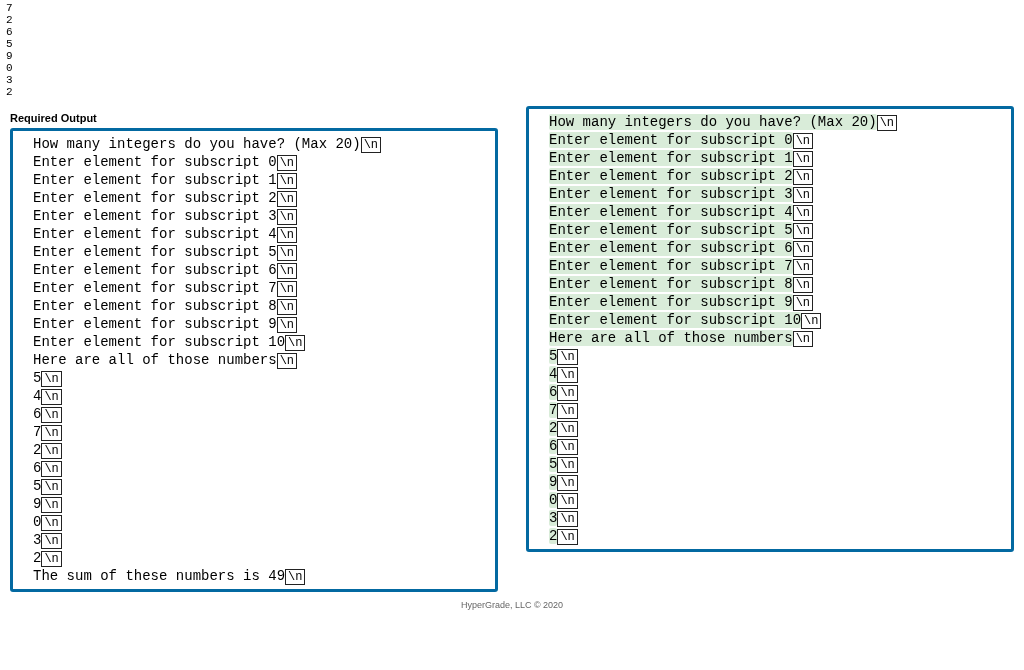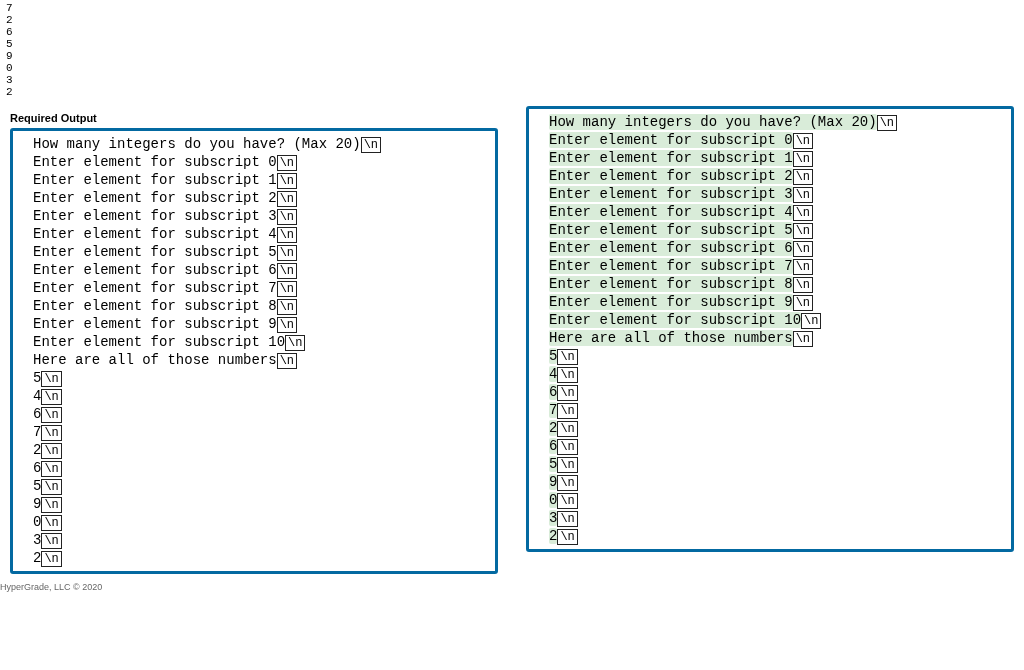--- a/index.html
+++ b/index.html
@@ -45,20 +45,21 @@
     display: inline-block;
     border: 1px solid #222;
     font-family: "Courier New", Courier, monospace;
     font-size: 12px;
     padding: 0 2px;
     line-height: 14px;
     vertical-align: baseline;
     margin-left: 0;
   }
   .footer {
+    text-align: center;
     font-size: 9px;
     color: #666;
     margin: 8px 0;
   }
   .txt.match {
     background: #d9ecd9;
     border-radius: 2px;
   }
 </style>
 </head>
@@ -94,20 +95,21 @@
         <div class="output-line"><span class="txt">4</span><span class="nl">\n</span></div>
         <div class="output-line"><span class="txt">6</span><span class="nl">\n</span></div>
         <div class="output-line"><span class="txt">7</span><span class="nl">\n</span></div>
         <div class="output-line"><span class="txt">2</span><span class="nl">\n</span></div>
         <div class="output-line"><span class="txt">6</span><span class="nl">\n</span></div>
         <div class="output-line"><span class="txt">5</span><span class="nl">\n</span></div>
         <div class="output-line"><span class="txt">9</span><span class="nl">\n</span></div>
         <div class="output-line"><span class="txt">0</span><span class="nl">\n</span></div>
         <div class="output-line"><span class="txt">3</span><span class="nl">\n</span></div>
         <div class="output-line"><span class="txt">2</span><span class="nl">\n</span></div>
+        <div class="output-line"><span class="txt">The sum of these numbers is 49</span><span class="nl">\n</span></div>
       </div>
   </div>
   <div class="col">
     <div class="output-box" id="your-box">
         <div class="output-line"><span class="txt match">How many integers do you have? (Max 20)</span><span class="nl">\n</span></div>
         <div class="output-line"><span class="txt match">Enter element for subscript 0</span><span class="nl">\n</span></div>
         <div class="output-line"><span class="txt match">Enter element for subscript 1</span><span class="nl">\n</span></div>
         <div class="output-line"><span class="txt match">Enter element for subscript 2</span><span class="nl">\n</span></div>
         <div class="output-line"><span class="txt match">Enter element for subscript 3</span><span class="nl">\n</span></div>
         <div class="output-line"><span class="txt match">Enter element for subscript 4</span><span class="nl">\n</span></div>

